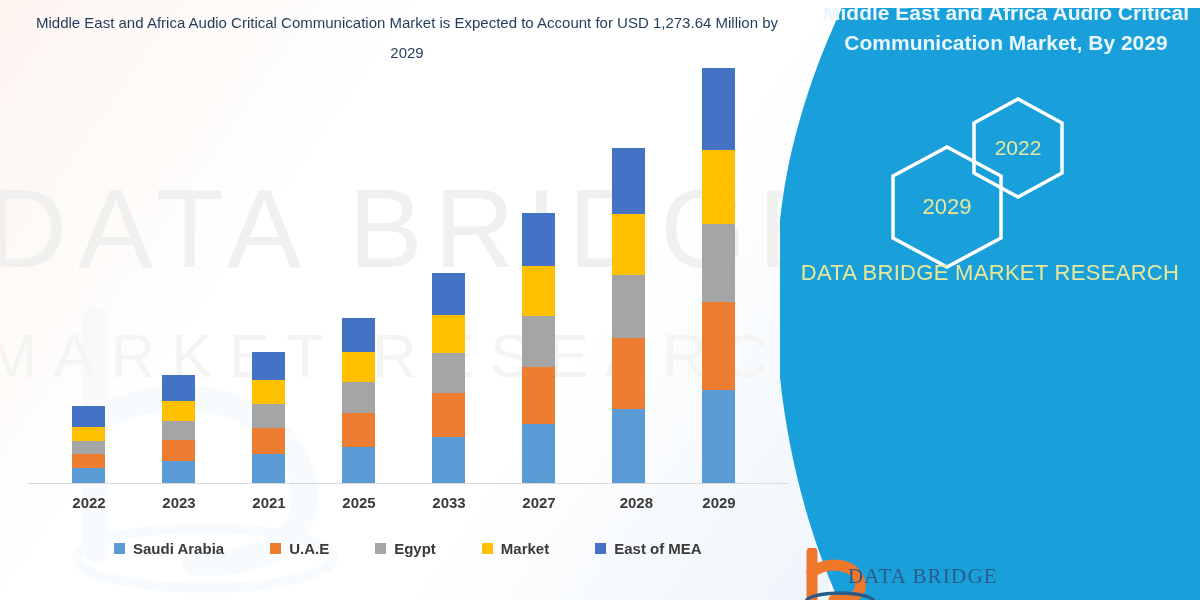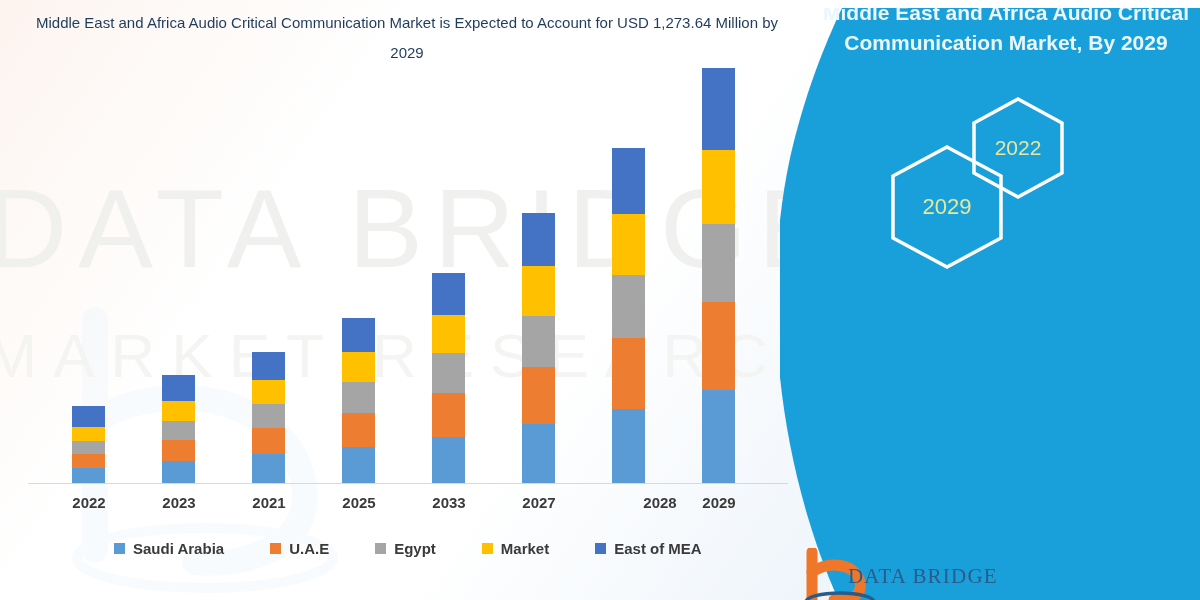--- a/index.html
+++ b/index.html
@@ -182,21 +182,21 @@
         </div>
       </div>
     <div id="axis-line"></div>
     <div id="xlabels-layer">
         <div class="xlabel" style="left: 59px;">2022</div>
         <div class="xlabel" style="left: 149px;">2023</div>
         <div class="xlabel" style="left: 239px;">2021</div>
         <div class="xlabel" style="left: 329px;">2025</div>
         <div class="xlabel" style="left: 419px;">2033</div>
         <div class="xlabel" style="left: 509px;">2027</div>
-        <div class="xlabel" style="left: 630px;">2028</div>
+        <div class="xlabel" style="left: 593px; text-align: right;">2028</div>
         <div class="xlabel" style="left: 689px;">2029</div>
       </div>
   </div>
 
   <div id="legend">
       <div class="legend-item">
         <span class="legend-swatch" style="background: rgb(91, 155, 213);"></span>
         <span class="legend-label">Saudi Arabia</span>
       </div>
       <div class="legend-item">
@@ -233,20 +233,21 @@
       <span>2029</span>
     </div>
 
     <div class="hex" id="hex-2022">
       <svg viewBox="0 0 96 104">
         <polygon points="48,3 92,27 92,77 48,101 4,77 4,27" fill="none" stroke="#ffffff" stroke-width="3.5"></polygon>
       </svg>
       <span>2022</span>
     </div>
 
+    <div id="brand-company">DATA BRIDGE MARKET RESEARCH</div>
 
     <div id="brand-footer-logo">
       <svg viewBox="0 0 300 64">
         <path d="M12 4 L12 52" stroke="#F0772A" stroke-width="11" stroke-linecap="round" fill="none"></path>
         <path d="M12 24 C 30 12, 56 16, 60 34 C 63 48, 48 54, 34 52" stroke="#F0772A" stroke-width="11" fill="none" stroke-linecap="round"></path>
         <ellipse cx="40" cy="54" rx="34" ry="9" stroke="#2A5C8A" stroke-width="3.5" fill="none"></ellipse>
       </svg>
       <div class="dbl-text">DATA BRIDGE</div>
     </div>
   </div>

